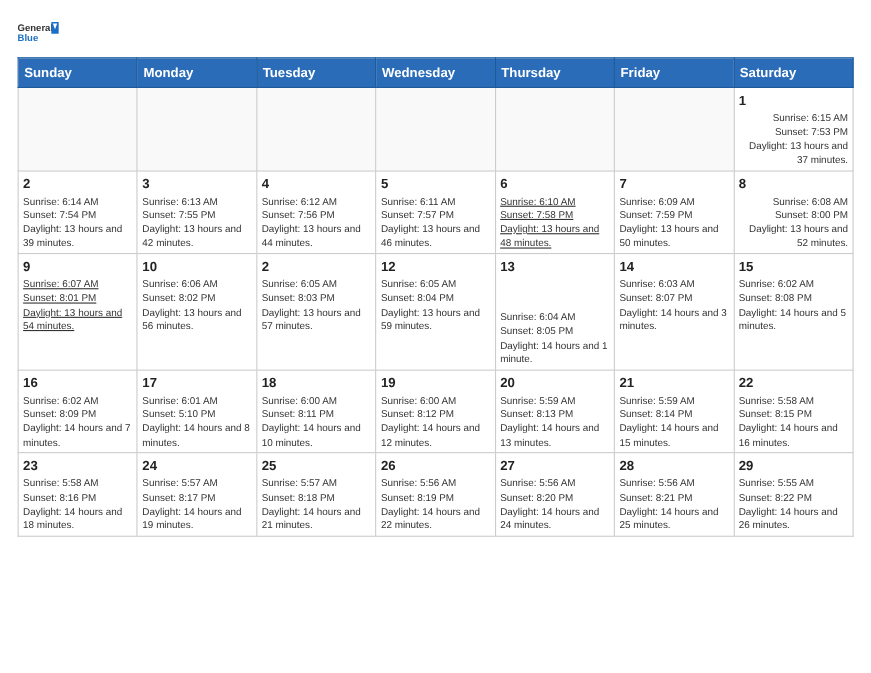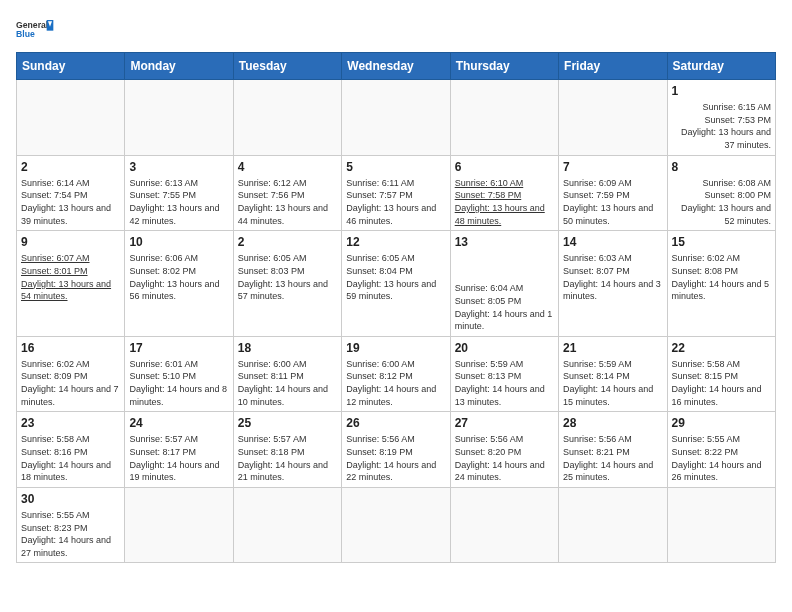--- a/index.html
+++ b/index.html
@@ -292,28 +292,14 @@
 Sunset: 8:21 PM
 Daylight: 14 hours and 25 minutes.</div>
         </td>
         <td>
           <span class="day-number">29</span>
           <div class="cell-content" style="white-space: pre-line;">Sunrise: 5:55 AM
 Sunset: 8:22 PM
 Daylight: 14 hours and 26 minutes.</div>
         </td>
       </tr>
-      <tr>
-        <td>
-          <span class="day-number">30</span>
-          <div class="cell-content" style="white-space: pre-line;">Sunrise: 5:55 AM
-Sunset: 8:23 PM
-Daylight: 14 hours and 27 minutes.</div>
-        </td>
-        <td class="empty-cell"></td>
-        <td class="empty-cell"></td>
-        <td class="empty-cell"></td>
-        <td class="empty-cell"></td>
-        <td class="empty-cell"></td>
-        <td class="empty-cell"></td>
-      </tr>
     </tbody>
 </table>
 
 </body></html>

